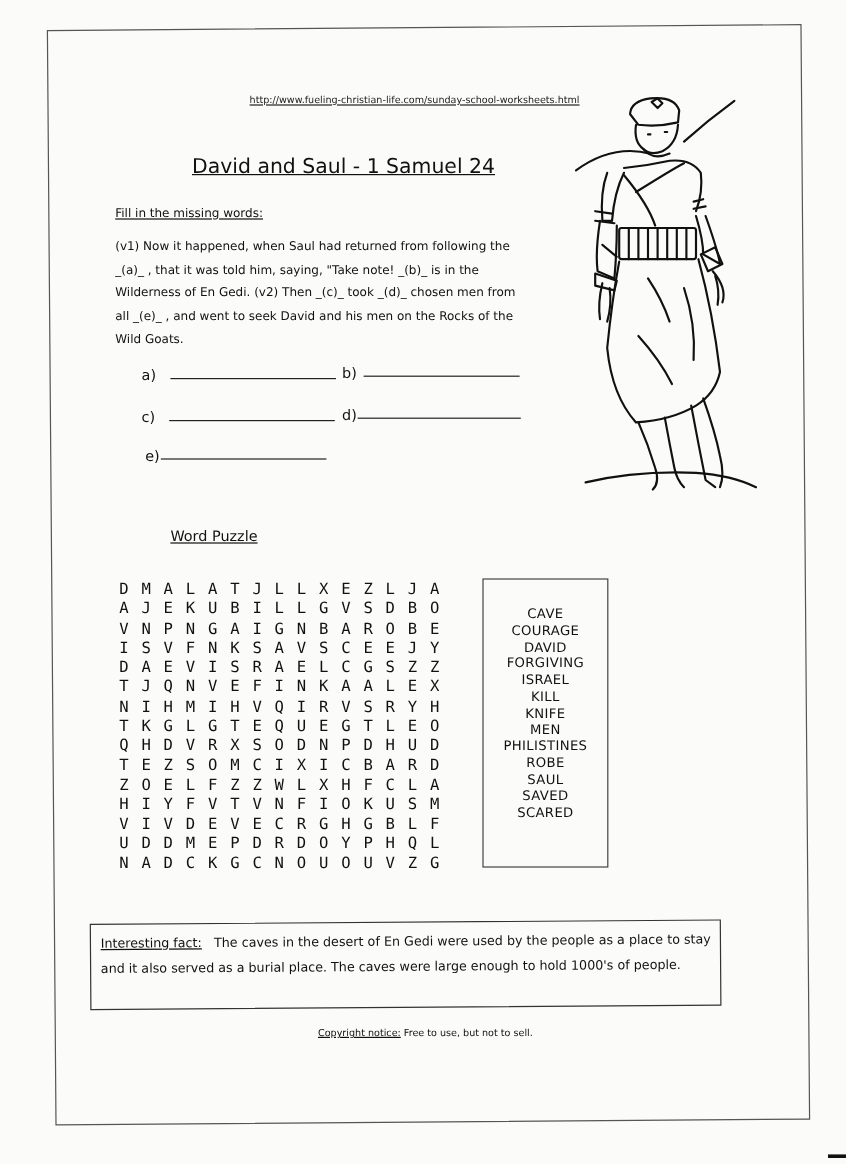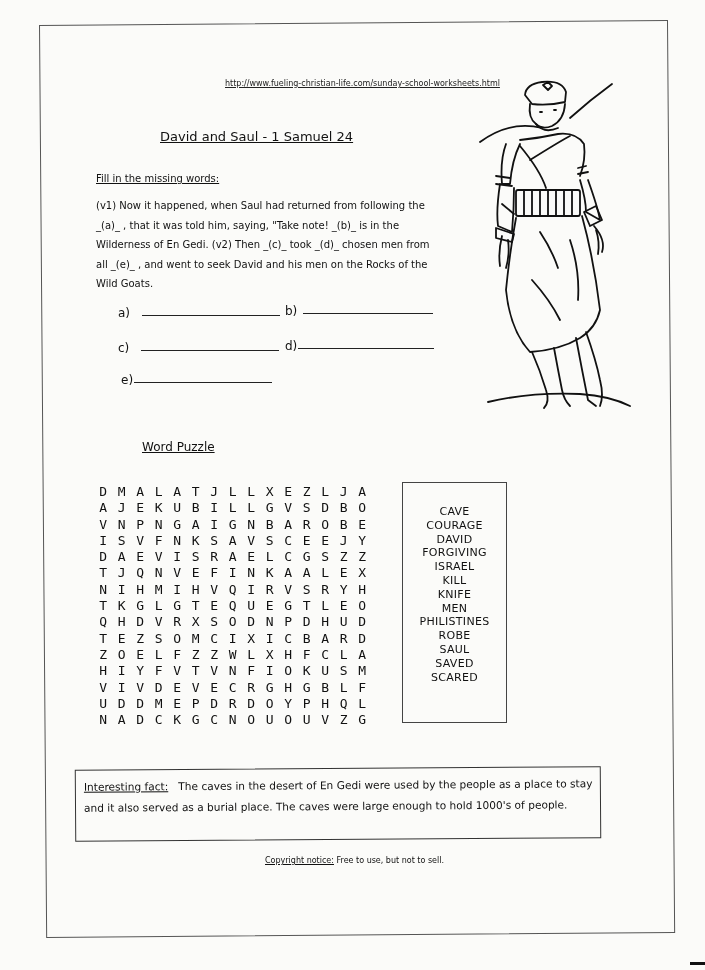--- a/index.html
+++ b/index.html
@@ -5,24 +5,24 @@
   html, body { margin:0; padding:0; }
   body {
     width:705px; height:970px; background:#fbfbf9; position:relative; overflow:hidden;
     font-family:"DejaVu Sans", sans-serif; color:#111;
   }
   .page-border {
     position:absolute; left:39px; top:25px; width:627px; height:911px;
     border:1.5px solid #555; transform:rotate(-0.45deg); transform-origin:0 0;
   }
   .url {
-    position:absolute; left:208px; top:79px; font-size:8px; text-decoration:underline; color:#222;margin-left:17px;
+    position:absolute; left:208px; top:79px; font-size:8px; text-decoration:underline; color:#222;
   }
   .title {
-    position:absolute; left:160px; top:129px; font-size:13px; text-decoration:underline; color:#111;
+    position:absolute; left:160px; top:129px; font-size:17px; text-decoration:underline; color:#111;
   }
   .fill-heading {
     position:absolute; left:96px; top:173px; font-size:10px; text-decoration:underline;text-align:right;
   }
   .passage {
     position:absolute; left:96px; top:196px; width:365px; font-size:10px; line-height:19.5px;
   }
   .answer { position:absolute; font-size:12px; display:flex; align-items:flex-end; }
   .answer .line { display:inline-block; border-bottom:1.3px solid #222; height:1px; margin-left:6px; margin-bottom:4px; }
   .puzzle-heading {

